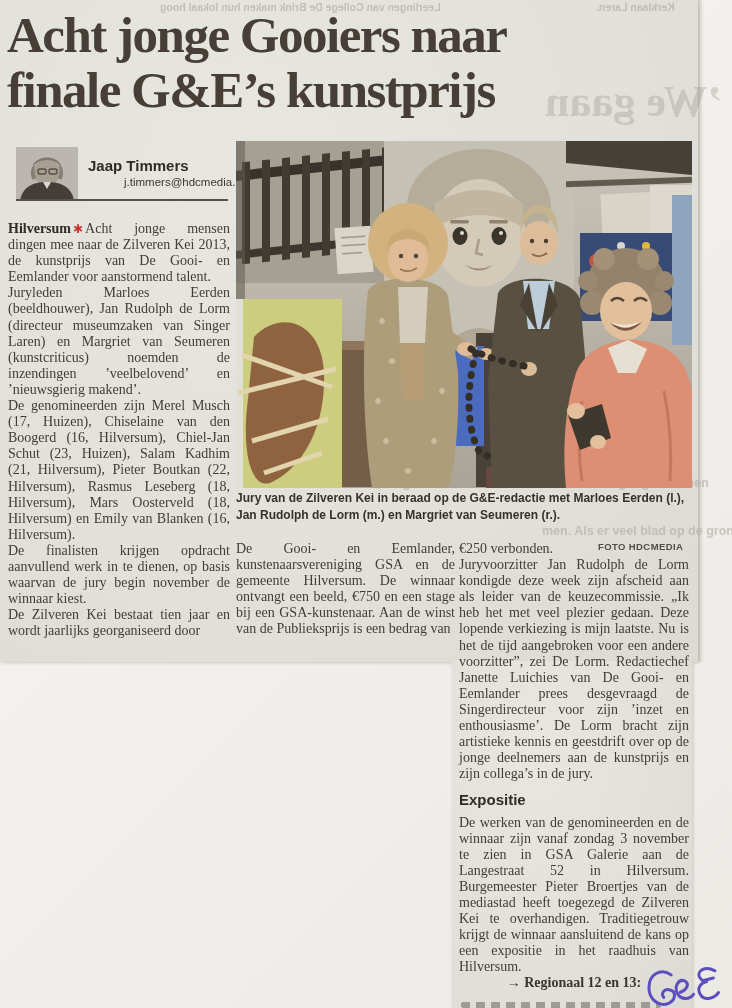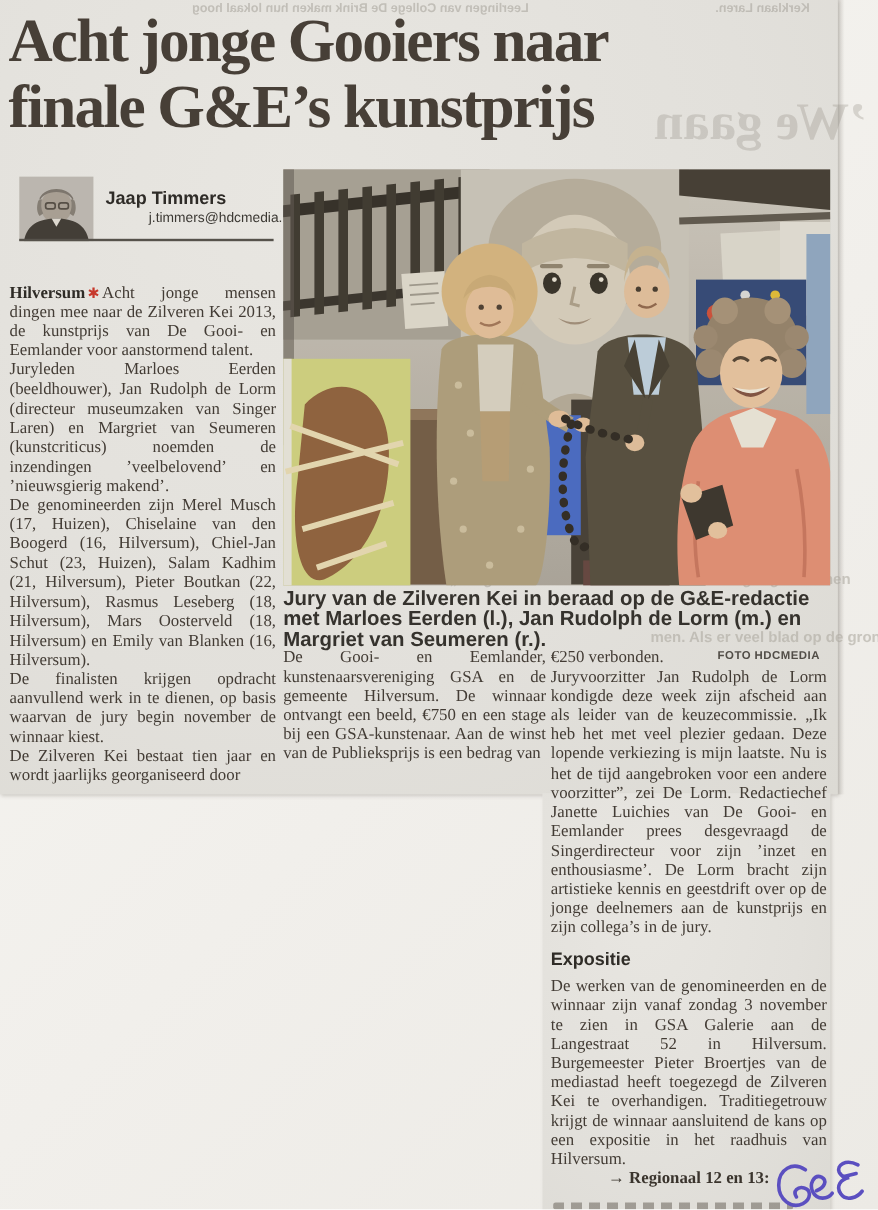--- a/index.html
+++ b/index.html
@@ -25,29 +25,29 @@
         color:#aeaaa1;opacity:.6;white-space:nowrap;}
   
   #byline-photo{left:16px;top:147px;width:62px;height:54px;}
   #byline-name{left:88px;top:157px;font-family:"Liberation Sans",sans-serif;font-weight:bold;
                font-size:15px;color:#2e2b27;}
   #byline-email{left:88px;top:176px;font-family:"Liberation Sans",sans-serif;font-size:11.5px;color:#3b3833;margin-left:36px;}
   #byline-rule{left:16px;top:199px;width:212px;height:2px;background:#56524b;}
   
   .bodycol{font-size:14px;line-height:16.1px;color:#433c35;text-align:justify;}
   .bodycol p{margin:0;}
-  #col1{left:8px;top:236px;width:222px;}
+  #col1{left:8px;top:221px;width:222px;}
   #col2{left:236px;top:541px;width:219px;}
   #col3{left:459px;top:541px;width:230px;}
   .dateline{font-weight:bold;color:#2e2b26;}
   .star{color:#c7392c;font-size:12px;padding:0 2px;}
   
   #photo{left:236px;top:141px;width:456px;height:347px;}
   #caption{left:236px;top:490px;width:456px;font-family:"Liberation Sans",sans-serif;
-           font-weight:bold;font-size:17px;line-height:17px;color:#35322d;}
+           font-weight:bold;font-size:12px;line-height:17px;color:#35322d;}
   #credit{left:598px;top:509px;font-family:"Liberation Sans",sans-serif;font-weight:bold;
           font-size:9.5px;letter-spacing:.4px;color:#514d47;margin-top:32px;}
   
   .subhead{font-family:"Liberation Sans",sans-serif;font-weight:bold;font-size:15px;
            color:#2f2c27;margin:10px 0 6px 0 !important;text-align:left;}
   .refline{font-weight:bold;color:#3a342d;text-align:center;}
   .refline2{padding-left:22px;}
   #remnant{left:461px;top:1002px;width:200px;height:6px;opacity:.55;border-radius:2px;
            background:repeating-linear-gradient(90deg,#6b655c 0 9px,transparent 9px 15px);}
   #handwriting{left:642px;top:964px;width:84px;height:46px;}

